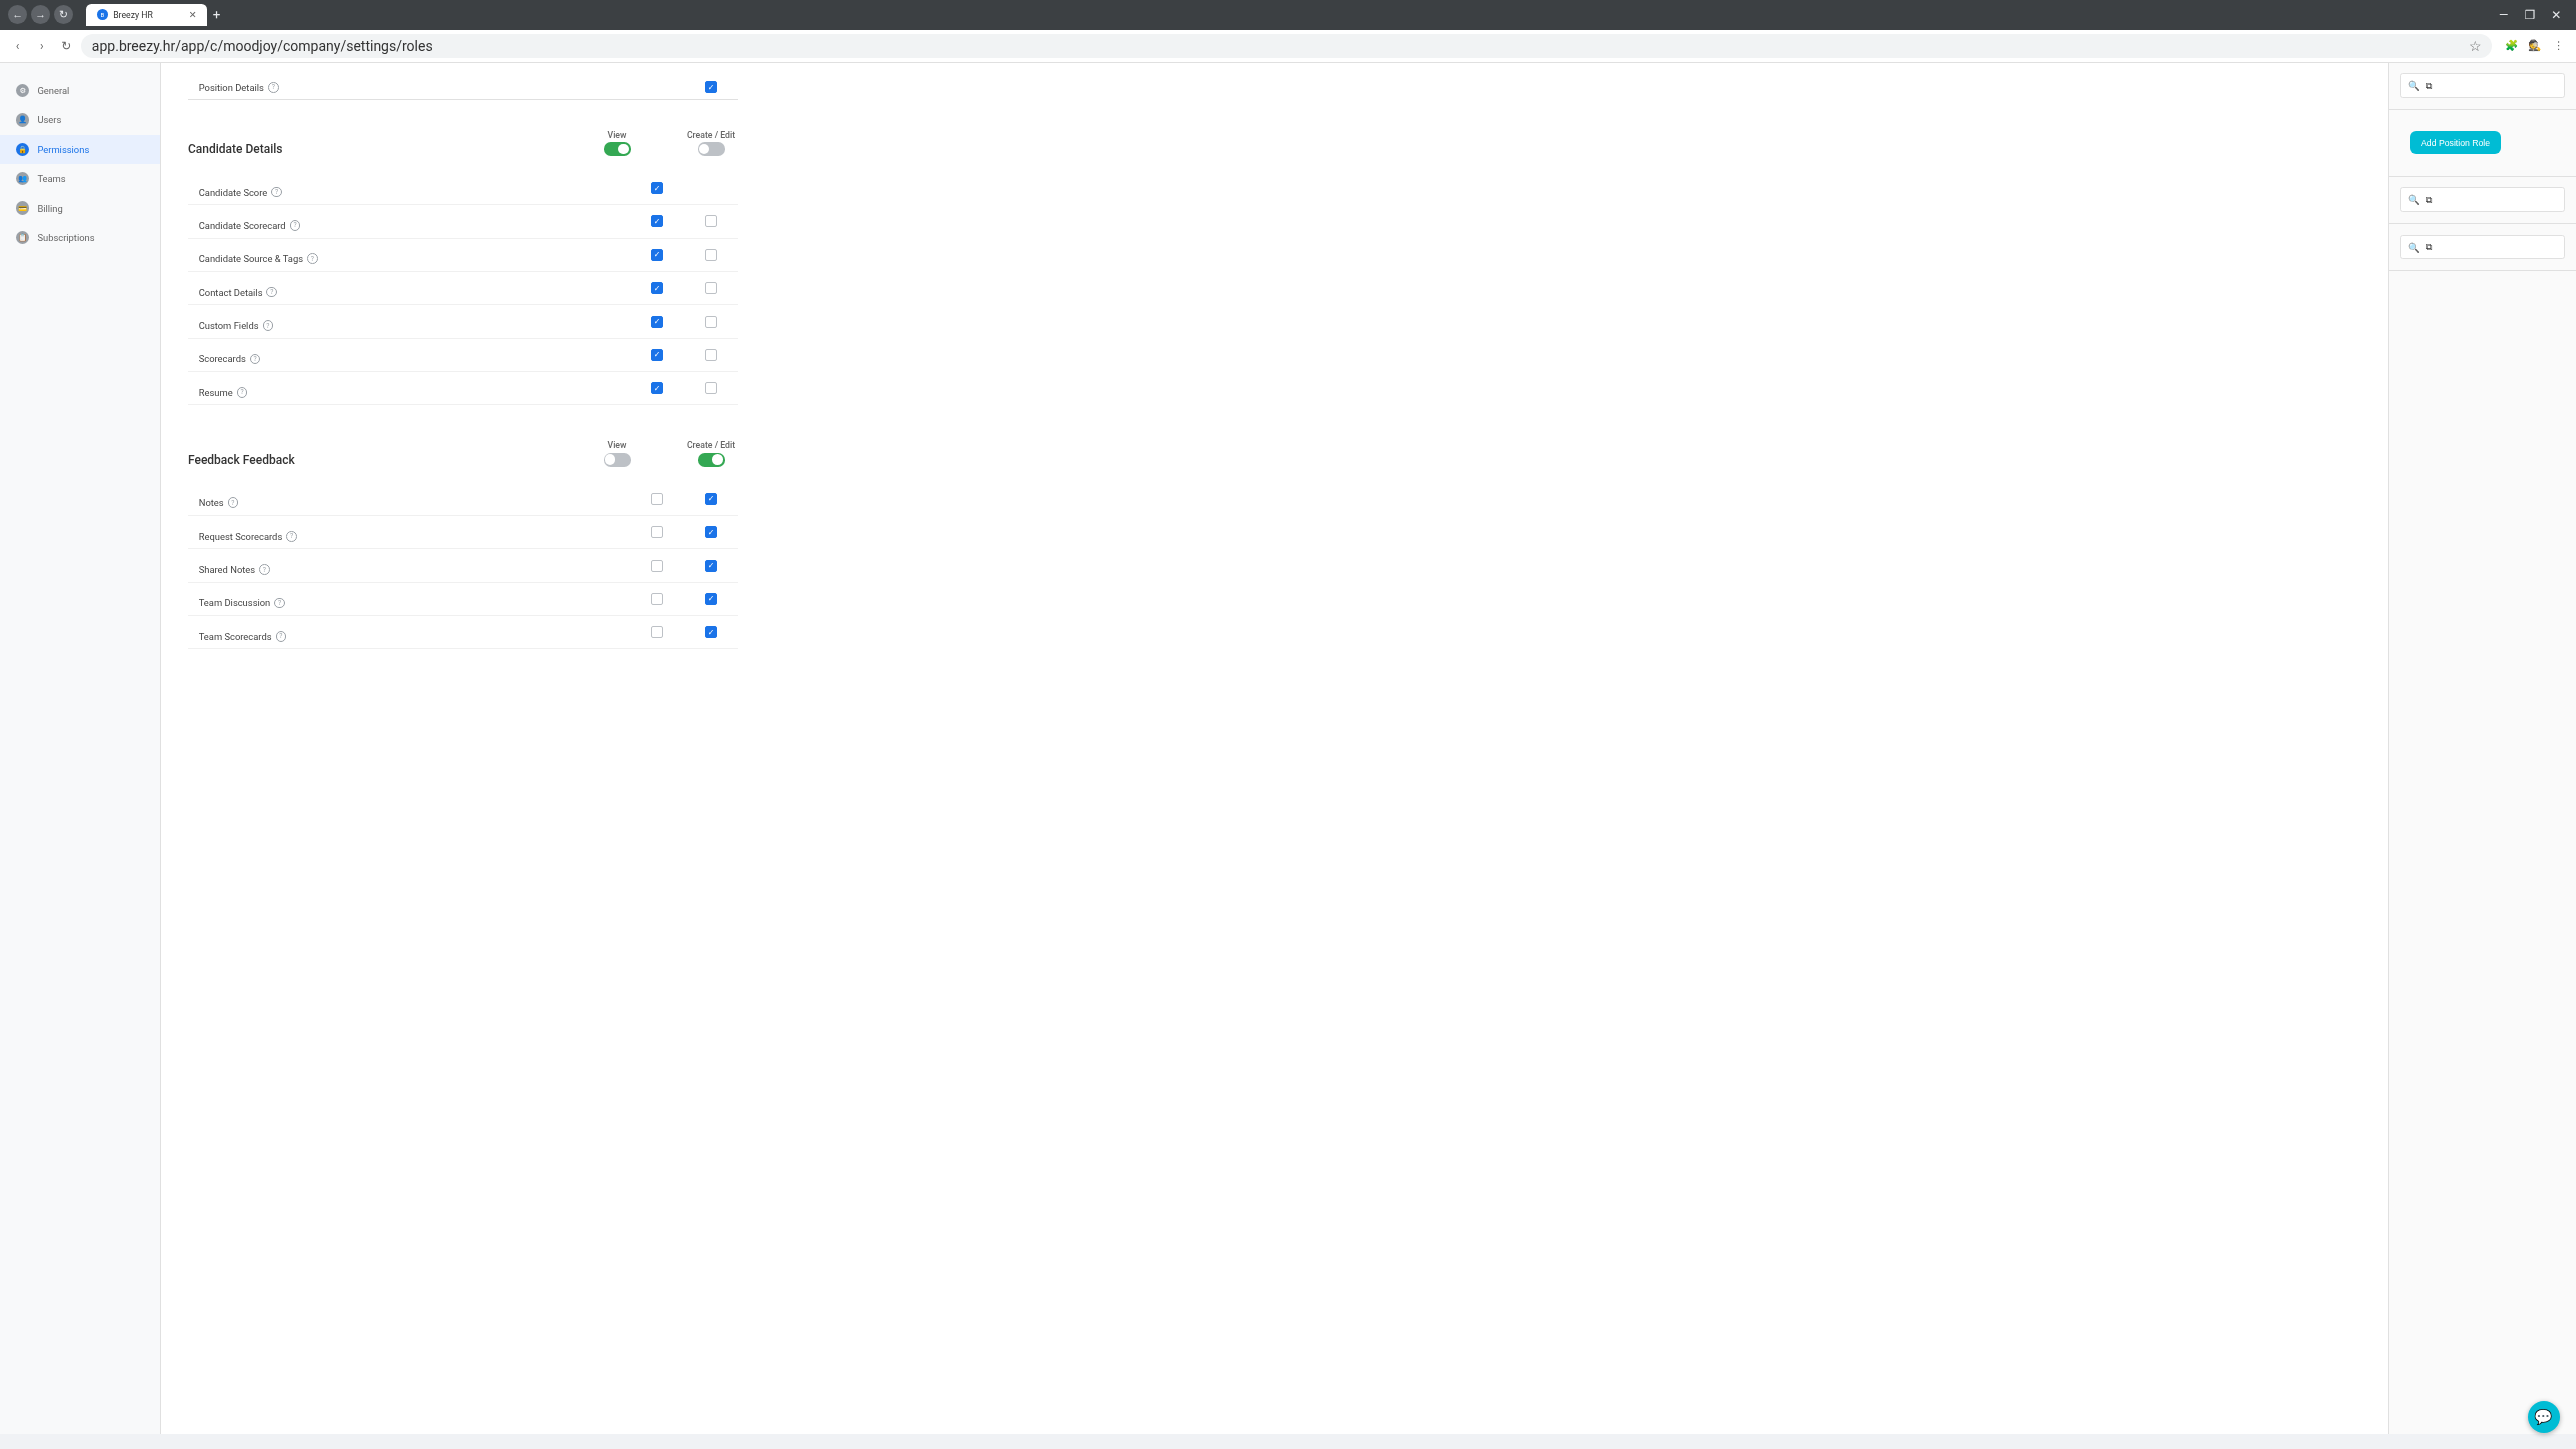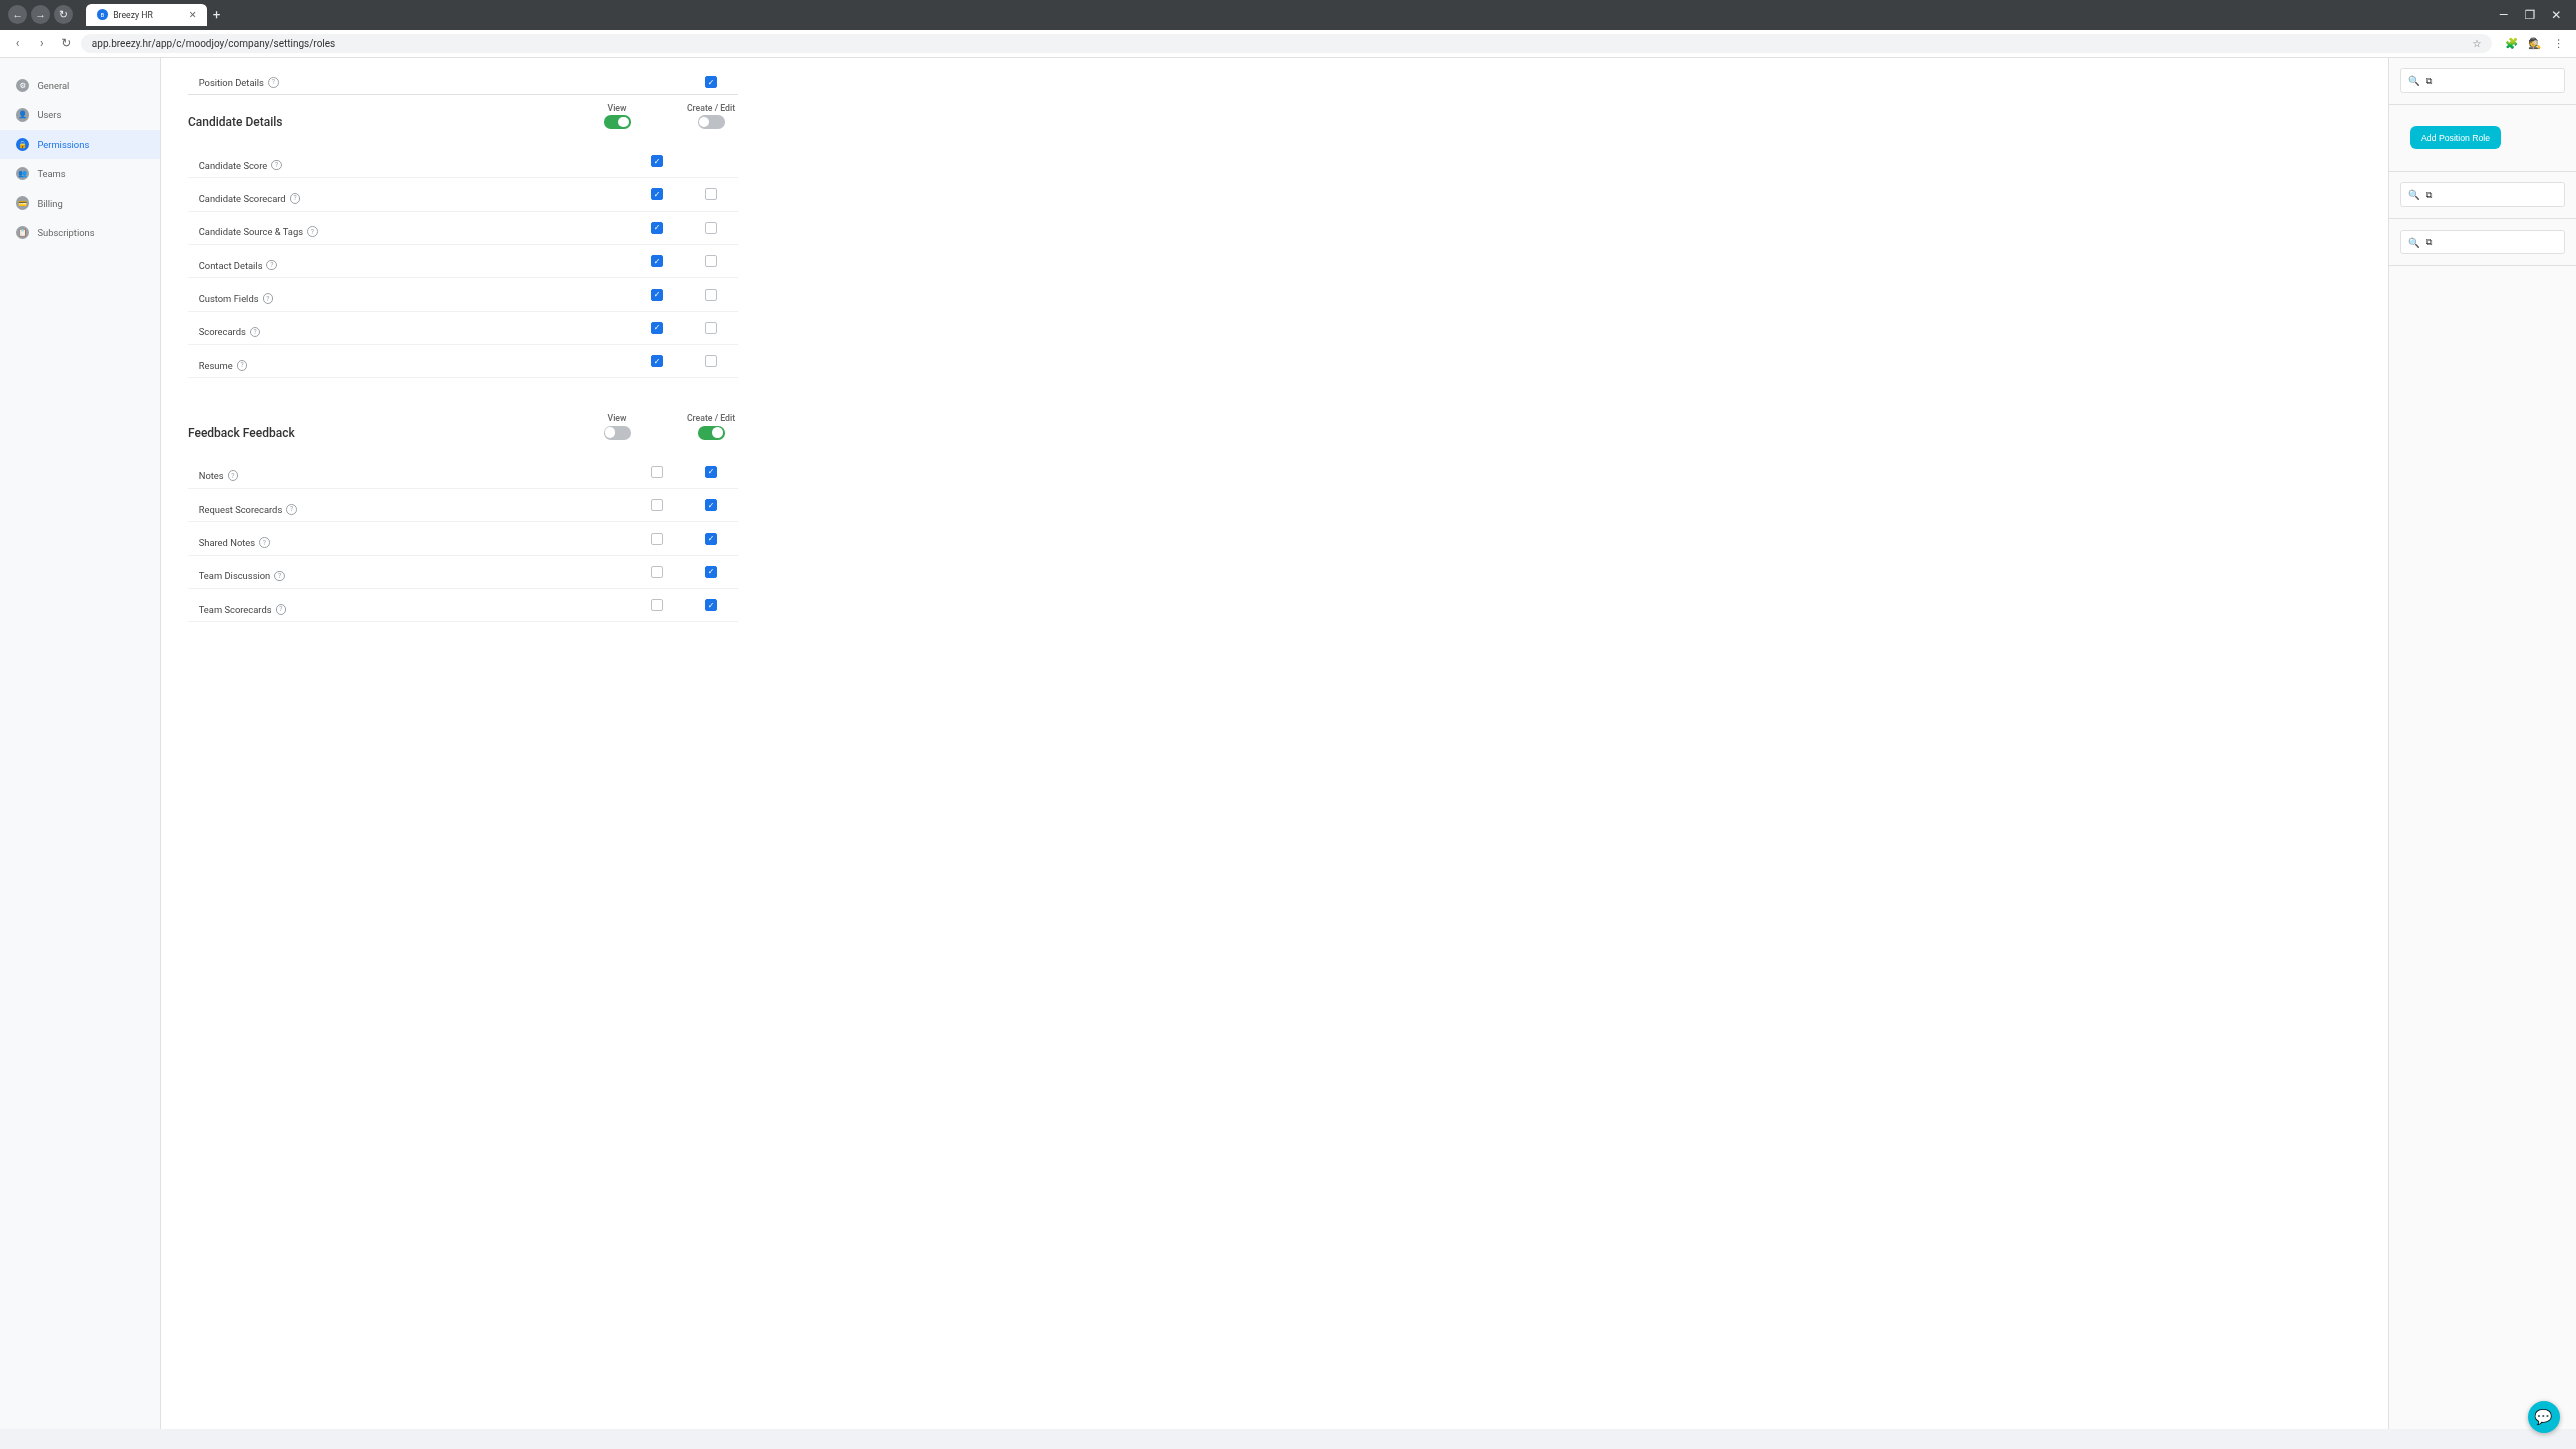--- a/index.html
+++ b/index.html
@@ -83,21 +83,21 @@
       color: #666;
       font-size: 12px;
       cursor: pointer;
       border-radius: 50%;
     }
     .address-bar {
       flex: 1;
       background: #f1f3f4;
       border-radius: 13.4px;
       padding: 4px 10.7px;
-      font-size: 10px;
+      font-size: 14px;
       color: #333;
       display: flex;
       align-items: flex-end;
     }
     .address-bar-icons {
       margin-left: auto;
       display: flex;
       gap: 5.4px;
       color: #666;
     }
@@ -280,21 +280,21 @@
     }
     .checkbox.empty {
       background: white;
     }
 
     
     .top-row {
       display: flex;
       align-items: center;
       padding: 5.4px 0;
-      margin-bottom: 0;
+      margin-bottom: 22px;
       border-bottom: 0.7px solid #e0e0e0;
     }
     .top-row-label {
       flex: 1;
       padding-left: 10.7px;
       color: #444;
       font-size: 9.4px;
       display: flex;
       align-items: center;
       gap: 4px;

